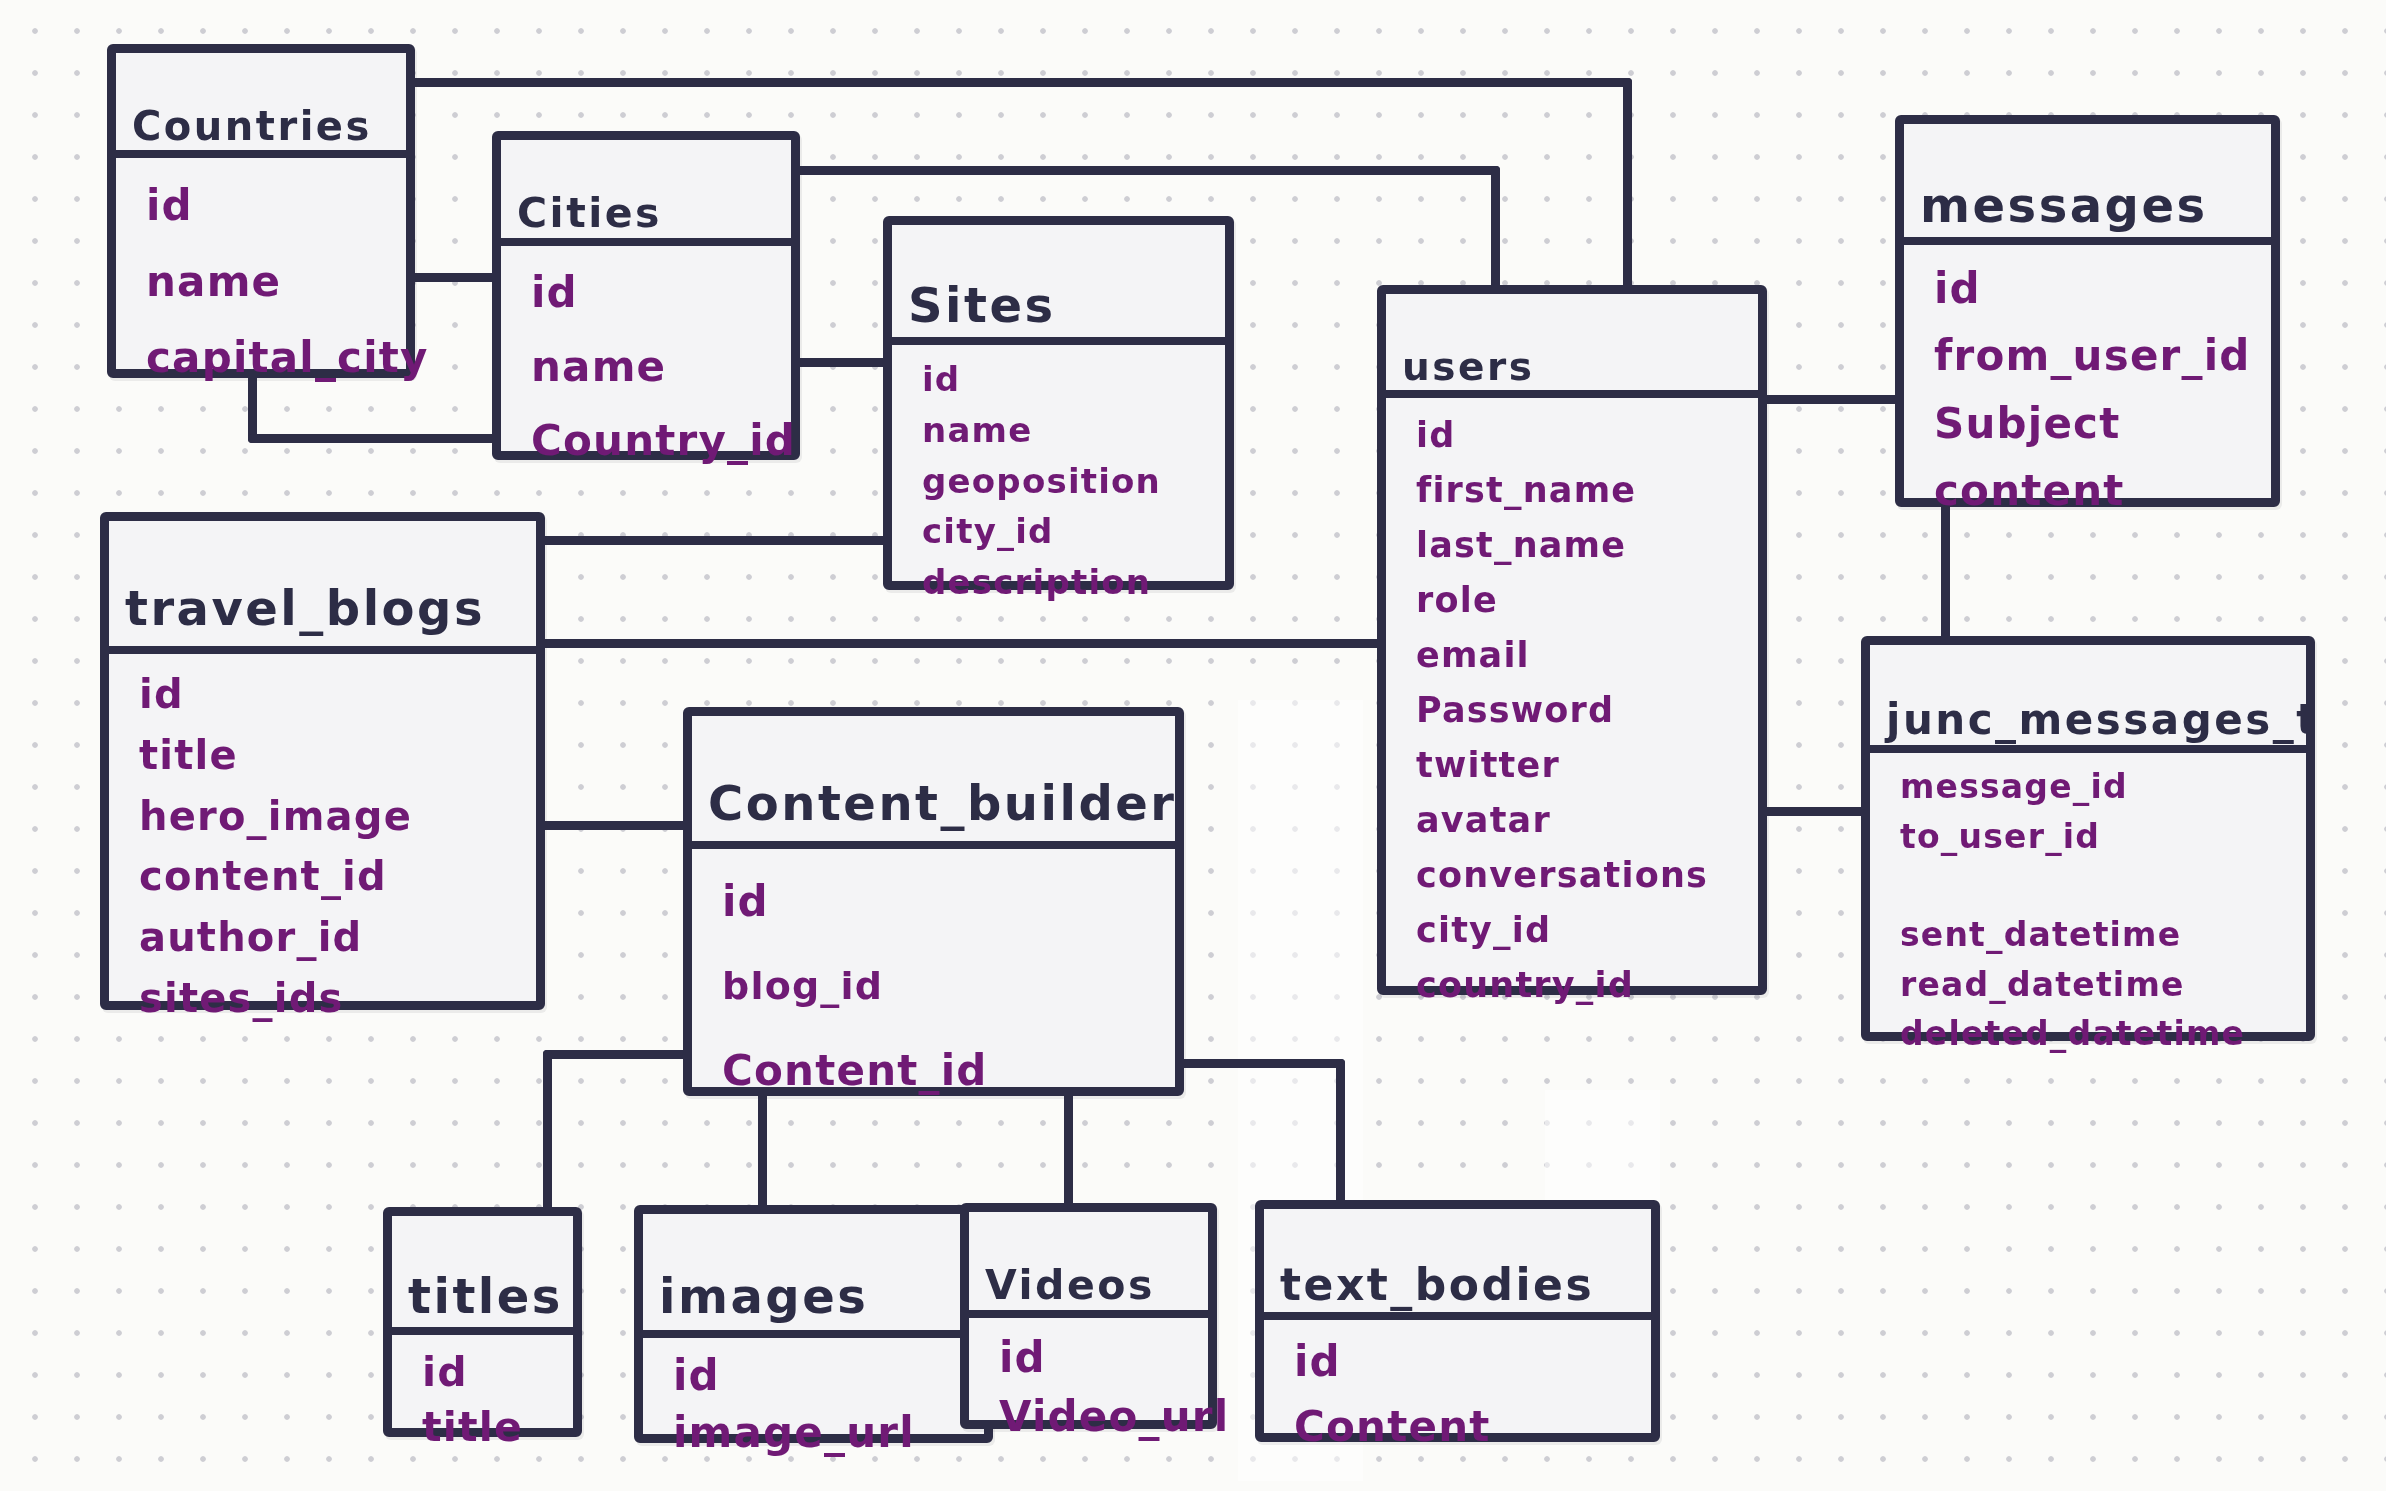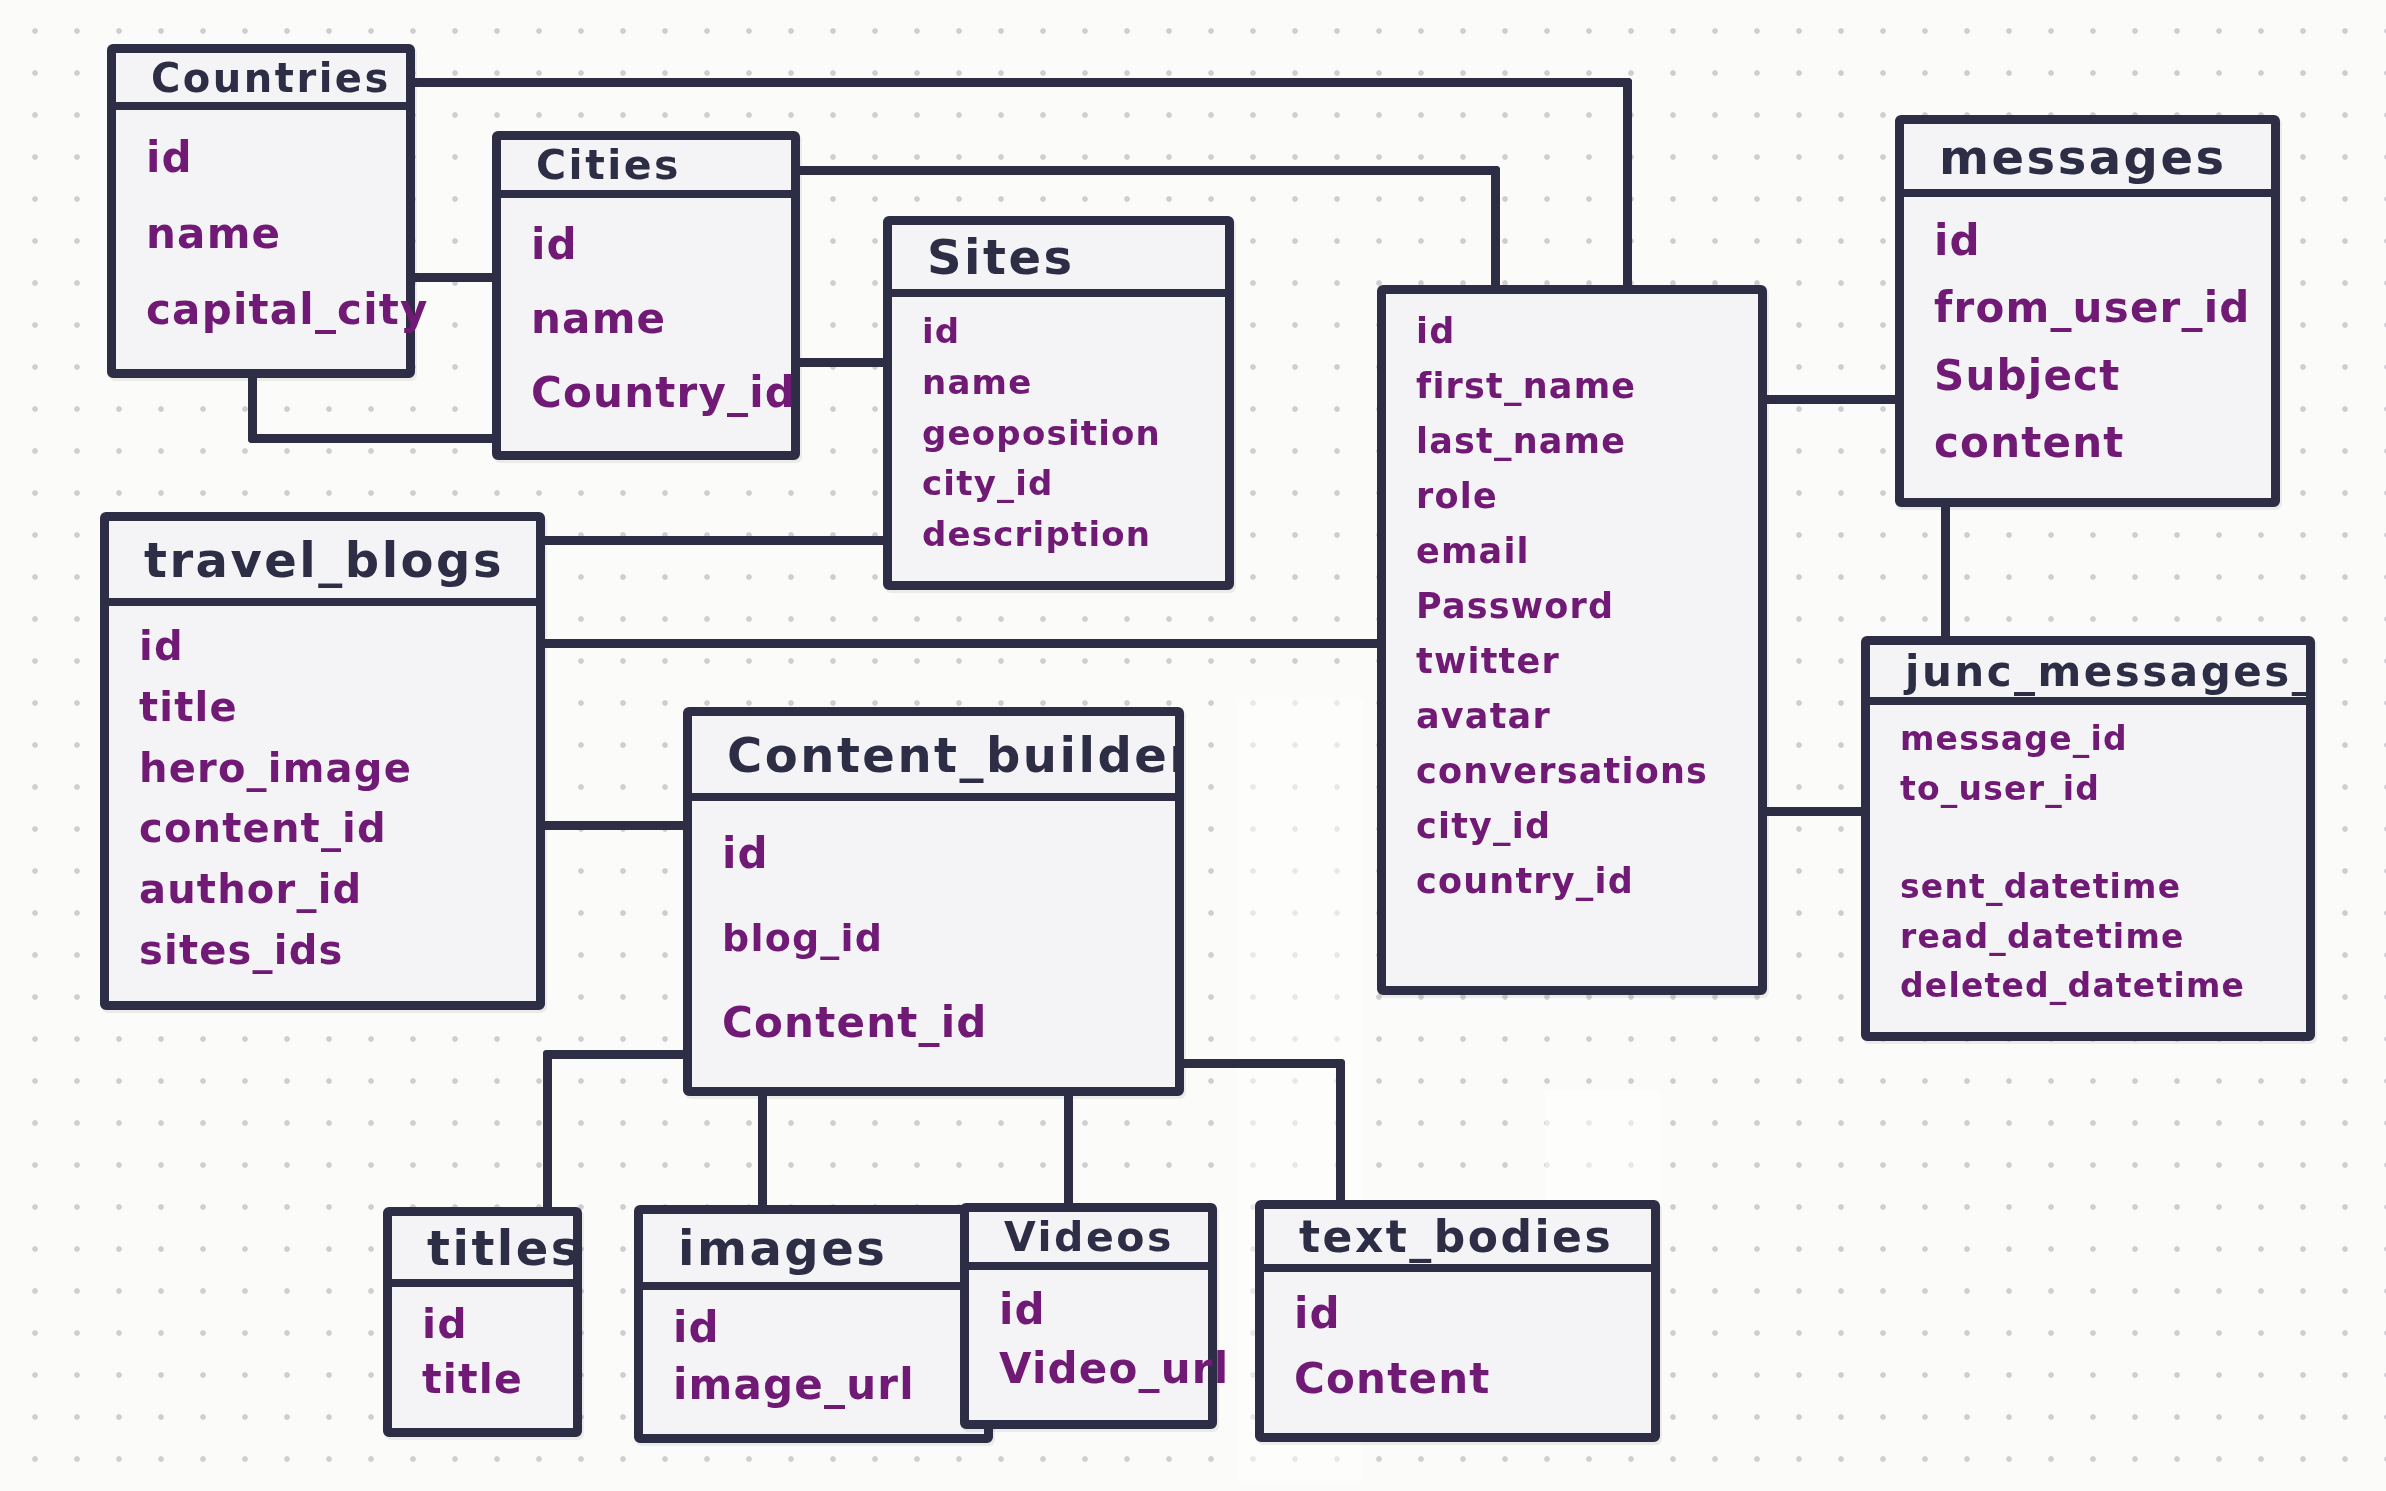--- a/index.html
+++ b/index.html
@@ -31,26 +31,27 @@
     border-radius: 6px;
     background: #f4f4f6;
     box-shadow: 2px 3px 0 rgba(45,45,70,0.08);
   }
   .table-header {
     box-sizing: border-box;
     width: 100%;
     border-bottom: 8px solid #2d2d46;
     display: flex;
     align-items: center;
-    padding-left: 35px;
+    padding-left: 16px;
     color: #2d2d46;
     font-weight: 700;
     letter-spacing: 2.5px;
     white-space: nowrap;
     overflow: hidden;
+    margin-top: 48px;
   }
   .table-fields {
     box-sizing: border-box;
     display: flex;
     flex-direction: column;
     justify-content: space-around;
     padding: 10px 8px 12px 30px;
     color: #701a75;
   }
   .field-row {
@@ -111,20 +112,21 @@
       <div class="table-header" style="height: 72px; font-size: 48px;">Sites</div>
       <div class="table-fields" style="height: 275px;">
         <div class="field-row" style="font-size: 34px;">id</div>
         <div class="field-row" style="font-size: 34px;">name</div>
         <div class="field-row" style="font-size: 34px;">geoposition</div>
         <div class="field-row" style="font-size: 34px;">city_id</div>
         <div class="field-row" style="font-size: 34px;">description</div>
       </div>
     </div>
     <div class="table-box" style="left: 1377px; top: 285px; width: 390px; height: 710px; background: rgb(244, 244, 246); border-color: rgb(45, 45, 70);">
+      <div class="table-header" style="height: 56px; font-size: 39px;">users</div>
       <div class="table-fields" style="height: 627px;">
         <div class="field-row" style="font-size: 35px;">id</div>
         <div class="field-row" style="font-size: 35px;">first_name</div>
         <div class="field-row" style="font-size: 35px;">last_name</div>
         <div class="field-row" style="font-size: 35px;">role</div>
         <div class="field-row" style="font-size: 35px;">email</div>
         <div class="field-row" style="font-size: 35px;">Password</div>
         <div class="field-row" style="font-size: 35px;">twitter</div>
         <div class="field-row" style="font-size: 35px;">avatar</div>
         <div class="field-row" style="font-size: 35px;">conversations</div>

